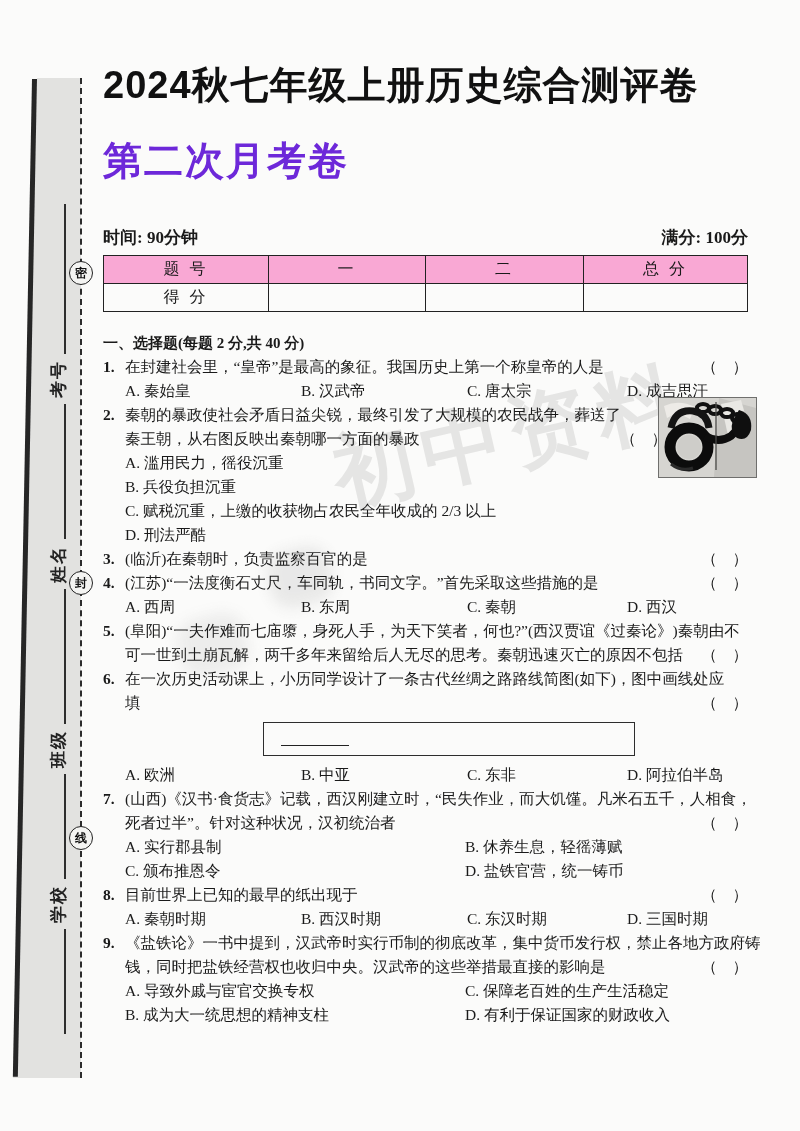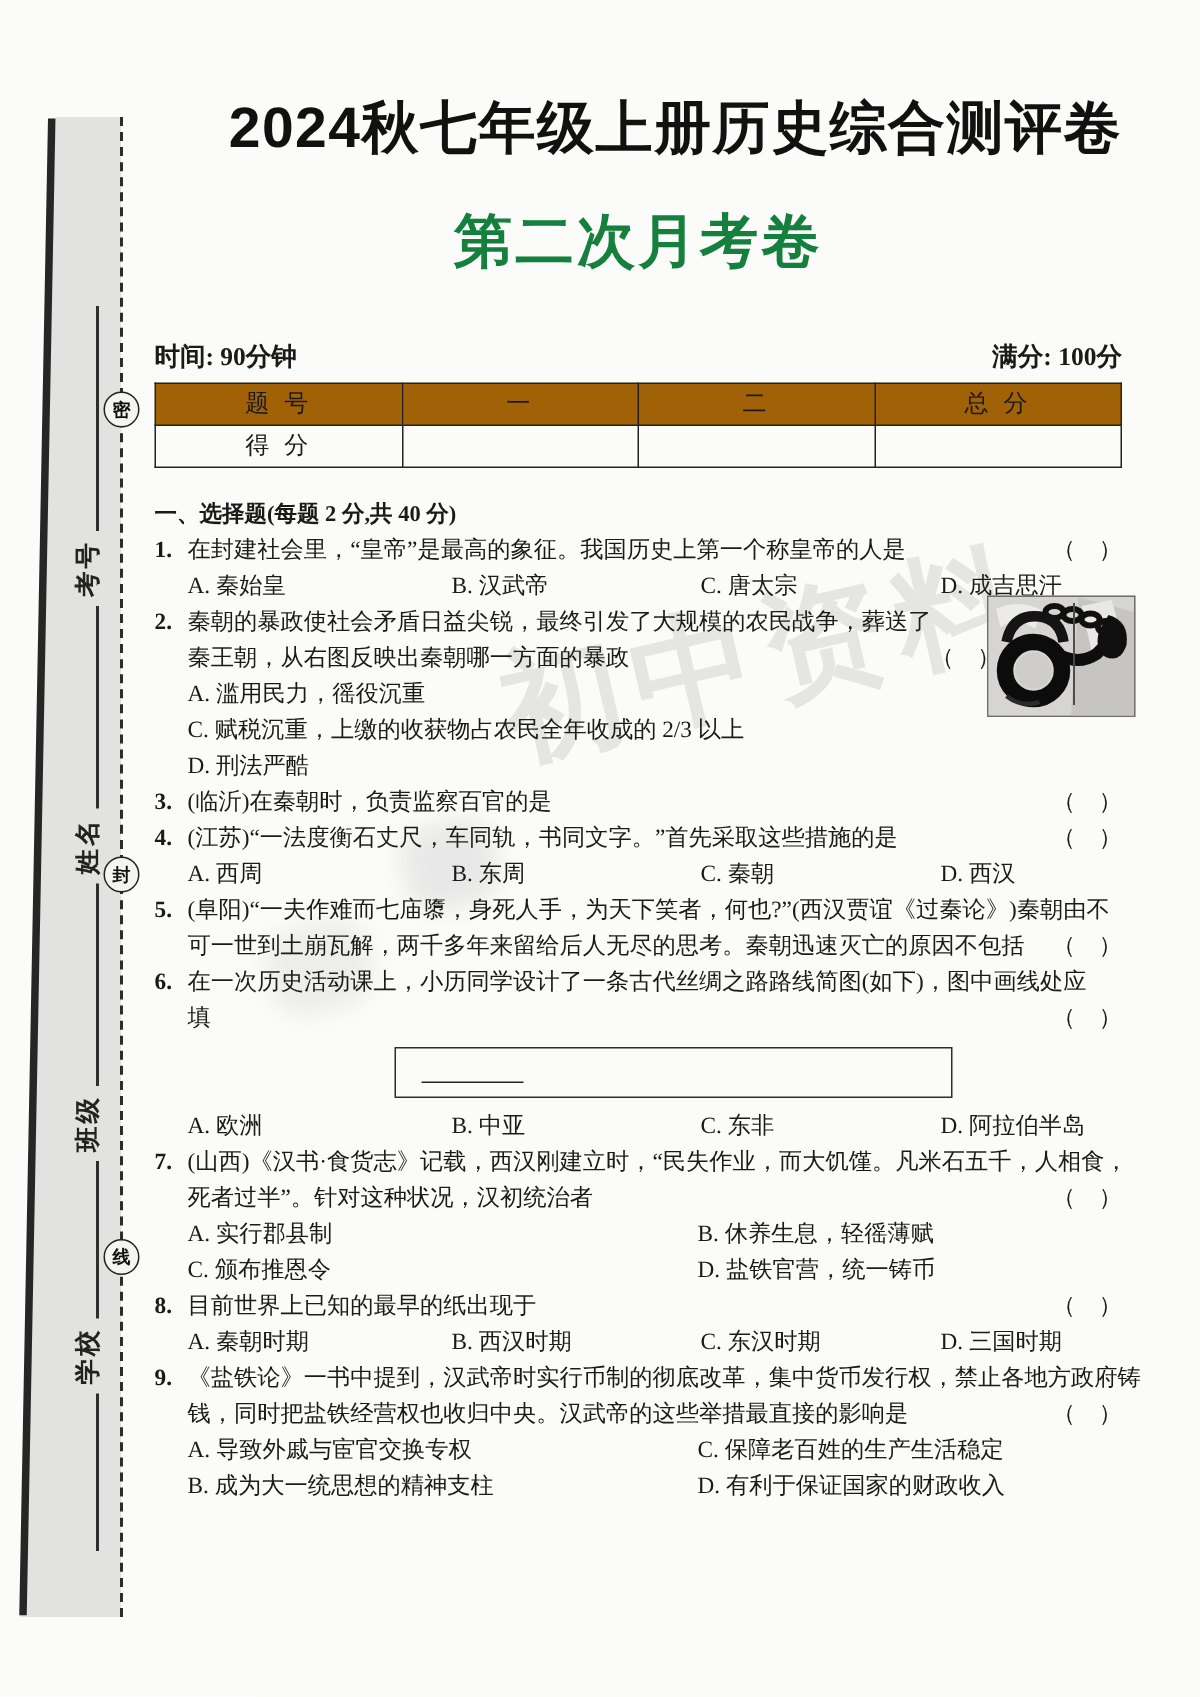--- a/index.html
+++ b/index.html
@@ -23,33 +23,33 @@
                z-index:3;font-size:17px;font-weight:bold;letter-spacing:2px;color:#222;}
   .fline{display:inline-block;border-bottom:2px solid #2e2e2e;height:13px;margin:0 6px;flex:none;}
   .fl1{width:105px;} .fl2{width:105px;} .fl3{width:135px;} .fl4{width:135px;} .fl5{width:150px;}
   .fld{flex:none;}
   .seal-circle{position:absolute;left:69px;width:22px;height:22px;border:1.5px solid #222;border-radius:50%;
                background:#f4f4f2;font-size:12px;font-weight:bold;display:flex;align-items:center;justify-content:center;
                z-index:4;color:#111;}
   .sc1{top:261px;} .sc2{top:571px;} .sc3{top:826px;}
   
   .sheet{position:absolute;inset:0;z-index:5;}
-  .title{position:absolute;left:103px;top:60px;width:645px;text-align:right;margin:0;
+  .title{position:absolute;left:103px;top:60px;width:645px;text-align:left;margin:0;
          font-family:"Liberation Sans",sans-serif;font-weight:900;font-size:38px;letter-spacing:1px;color:#111;
          white-space:nowrap;}
-  .subtitle{position:absolute;left:103px;top:134px;width:645px;text-align:center;margin:0;
-            font-family:"Liberation Sans",sans-serif;font-weight:900;font-size:39px;letter-spacing:2px;color:#15803d;
+  .subtitle{position:absolute;left:103px;top:134px;width:645px;margin:0;
+            font-family:"Liberation Sans",sans-serif;font-weight:900;font-size:39px;letter-spacing:2px;color:#6d28d9;
             white-space:nowrap;}
   .meta-row{position:absolute;left:103px;top:226px;width:645px;display:flex;justify-content:space-between;
             font-size:17px;font-weight:bold;}
   
   .score-table{position:absolute;left:103px;top:255px;width:645px;border-collapse:collapse;
                font-size:16px;}
   .score-table td{border:1.6px solid #222;height:27px;text-align:center;letter-spacing:3px;padding:0;}
-  .score-table tr.hd td{background:#a16207;}
+  .score-table tr.hd td{background:#f9a8d4;}
   
   .content{position:absolute;left:103px;top:331px;width:645px;font-size:15.5px;line-height:24px;}
   .sec-heading{font-weight:bold;font-size:15px;white-space:nowrap;}
   .q{position:relative;}
   .q-line{display:flex;align-items:baseline;}
   .q-line.narrow{width:542px;}
   .q-num{font-weight:bold;width:22px;flex:none;}
   .q-cont{padding-left:22px;align-items:center;}
   .q-text{white-space:nowrap;}
   .bk{margin-left:auto;flex:none;padding-left:6px;white-space:nowrap;}
@@ -166,20 +166,21 @@
   <div class="q-line narrow">
               <span class="q-num">2.</span>
               <span class="q-text">秦朝的暴政使社会矛盾日益尖锐，最终引发了大规模的农民战争，葬送了</span>
             </div>
             <div class="q-line narrow q-cont">
               <span class="q-text">秦王朝，从右图反映出秦朝哪一方面的暴政</span>
               <span class="bk">（　）</span>
             </div>
             <div class="opts list">
               <div class="opt">A. 滥用民力，徭役沉重</div>
+              <div class="opt">B. 兵役负担沉重</div>
               <div class="opt">C. 赋税沉重，上缴的收获物占农民全年收成的 2/3 以上</div>
               <div class="opt">D. 刑法严酷</div>
             </div>
           </div>
           <div class="q">
             <div class="q-line">
               <span class="q-num">3.</span>
               <span class="q-text">(临沂)在秦朝时，负责监察百官的是</span>
               <span class="bk">（　）</span>
             </div>

